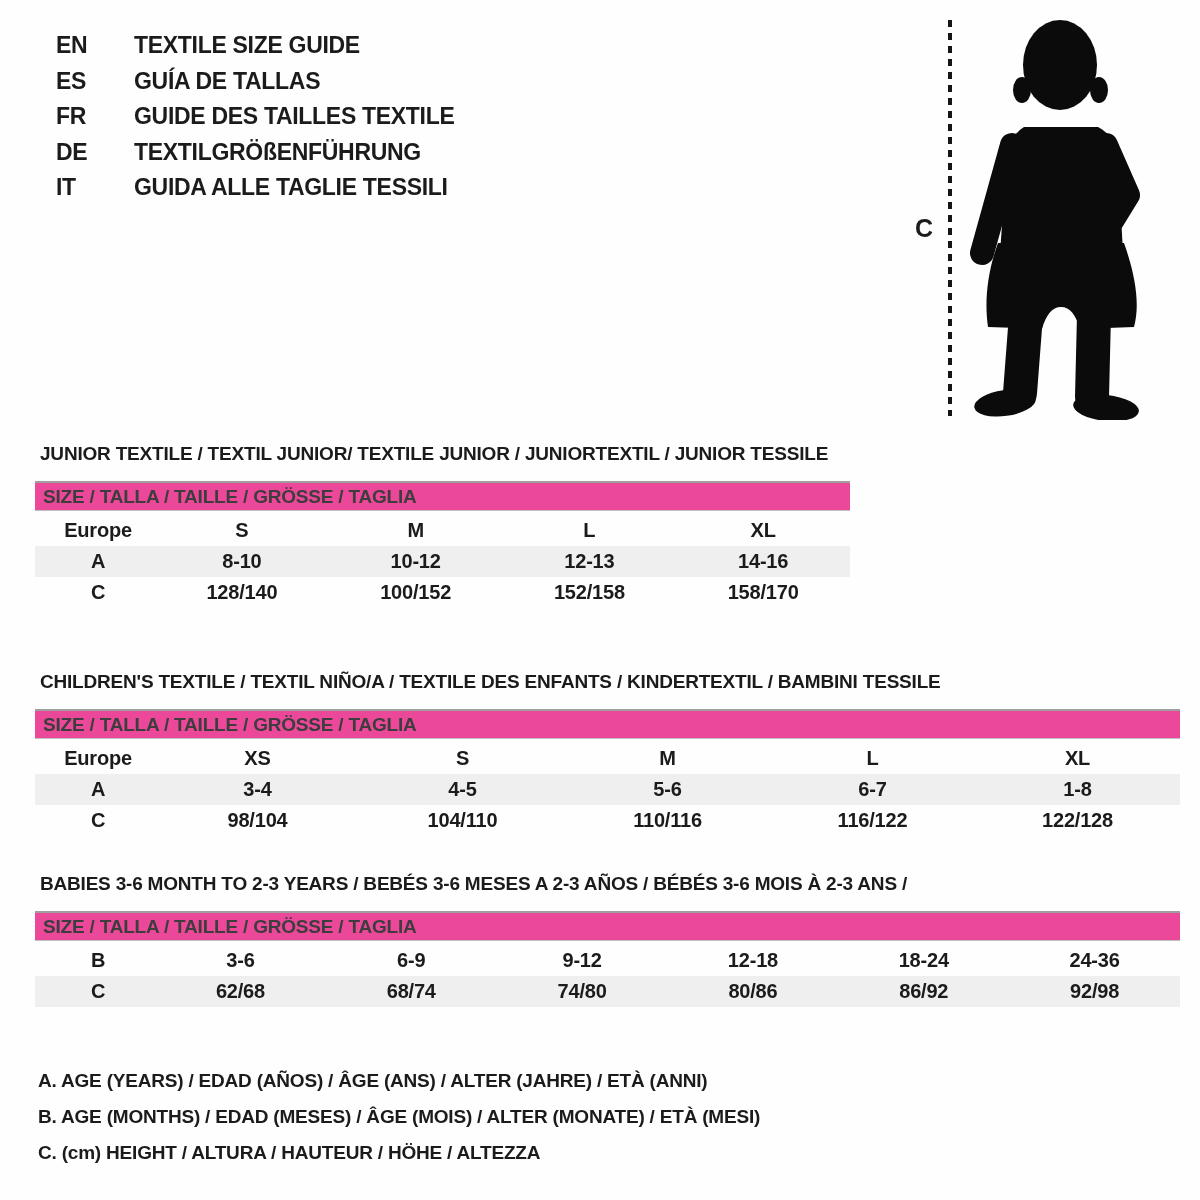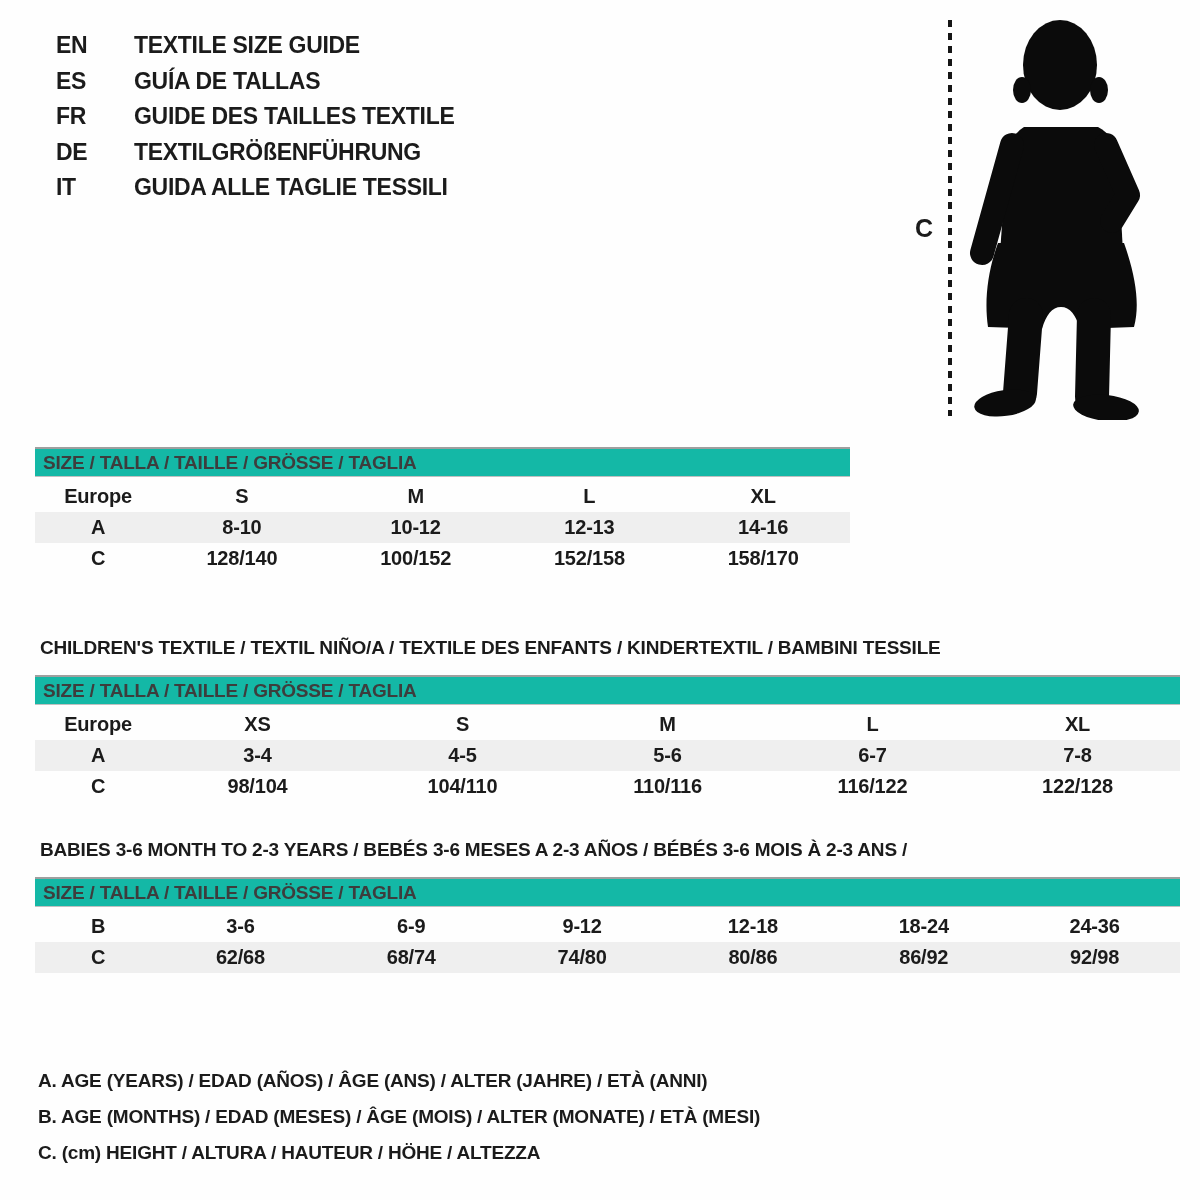--- a/index.html
+++ b/index.html
@@ -24,21 +24,21 @@
   
   #sections{position:absolute;left:35px;top:437px;width:1145px;}
   .section{margin:0;}
   .section.s1{margin-top:57px;}
   .section.s2{margin-top:31px;}
   .section-title{font-size:19px;line-height:34px;letter-spacing:-0.2px;padding-left:5px;white-space:nowrap;}
   .tbl{width:1145px;}
   .tbl.narrow{width:815px;}
   .size-bar{
     height:27px;line-height:27px;margin-top:10px;padding-left:8px;
-    background:#14b8a6;border-top:2px solid #9f9f9f;border-bottom:1px solid #c0c0c0;
+    background:#ec4899;border-top:2px solid #9f9f9f;border-bottom:1px solid #c0c0c0;
     font-size:19px;color:#3d3d3d;letter-spacing:-0.2px;
   }
   .rows{margin-top:4px;}
   .t-row{display:grid;height:31px;align-items:center;font-size:20px;letter-spacing:-0.2px;}
   .t-row.shade{background:#efefef;}
   .t-row .cell{text-align:center;}
   .t-row .cell:first-child{text-align:center;padding-left:6px;}
   
   .legend{position:absolute;left:38px;top:1063px;}
   .legend-line{font-size:19px;line-height:36px;letter-spacing:-0.2px;white-space:nowrap;}
@@ -91,20 +91,21 @@
       <line x1="134" y1="300" x2="132" y2="382" stroke="#0b0b0b" stroke-width="34" stroke-linecap="round"></line>
 
       <ellipse cx="45" cy="388" rx="31" ry="13" transform="rotate(-8 45 388)"></ellipse>
       <ellipse cx="146" cy="393" rx="33" ry="13" transform="rotate(6 146 393)"></ellipse>
     </g>
   </svg>
 </div>
 
 <div id="sections">
     <section class="section">
+      <div class="section-title">JUNIOR TEXTILE / TEXTIL JUNIOR/ TEXTILE JUNIOR / JUNIORTEXTIL / JUNIOR TESSILE</div>
       <div class="tbl narrow">
         <div class="size-bar">SIZE / TALLA / TAILLE / GRÖSSE / TAGLIA</div>
         <div class="rows">
           <div class="t-row" style="grid-template-columns: 120px repeat(4, 1fr);">
             <span class="cell">Europe</span>
             <span class="cell">S</span>
             <span class="cell">M</span>
             <span class="cell">L</span>
             <span class="cell">XL</span>
           </div>
@@ -137,21 +138,21 @@
             <span class="cell">M</span>
             <span class="cell">L</span>
             <span class="cell">XL</span>
           </div>
           <div class="t-row shade" style="grid-template-columns: 120px repeat(5, 1fr);">
             <span class="cell">A</span>
             <span class="cell">3-4</span>
             <span class="cell">4-5</span>
             <span class="cell">5-6</span>
             <span class="cell">6-7</span>
-            <span class="cell">7-8</span>
+            <span class="cell">1-8</span>
           </div>
           <div class="t-row" style="grid-template-columns: 120px repeat(5, 1fr);">
             <span class="cell">C</span>
             <span class="cell">98/104</span>
             <span class="cell">104/110</span>
             <span class="cell">110/116</span>
             <span class="cell">116/122</span>
             <span class="cell">122/128</span>
           </div>
         </div>

